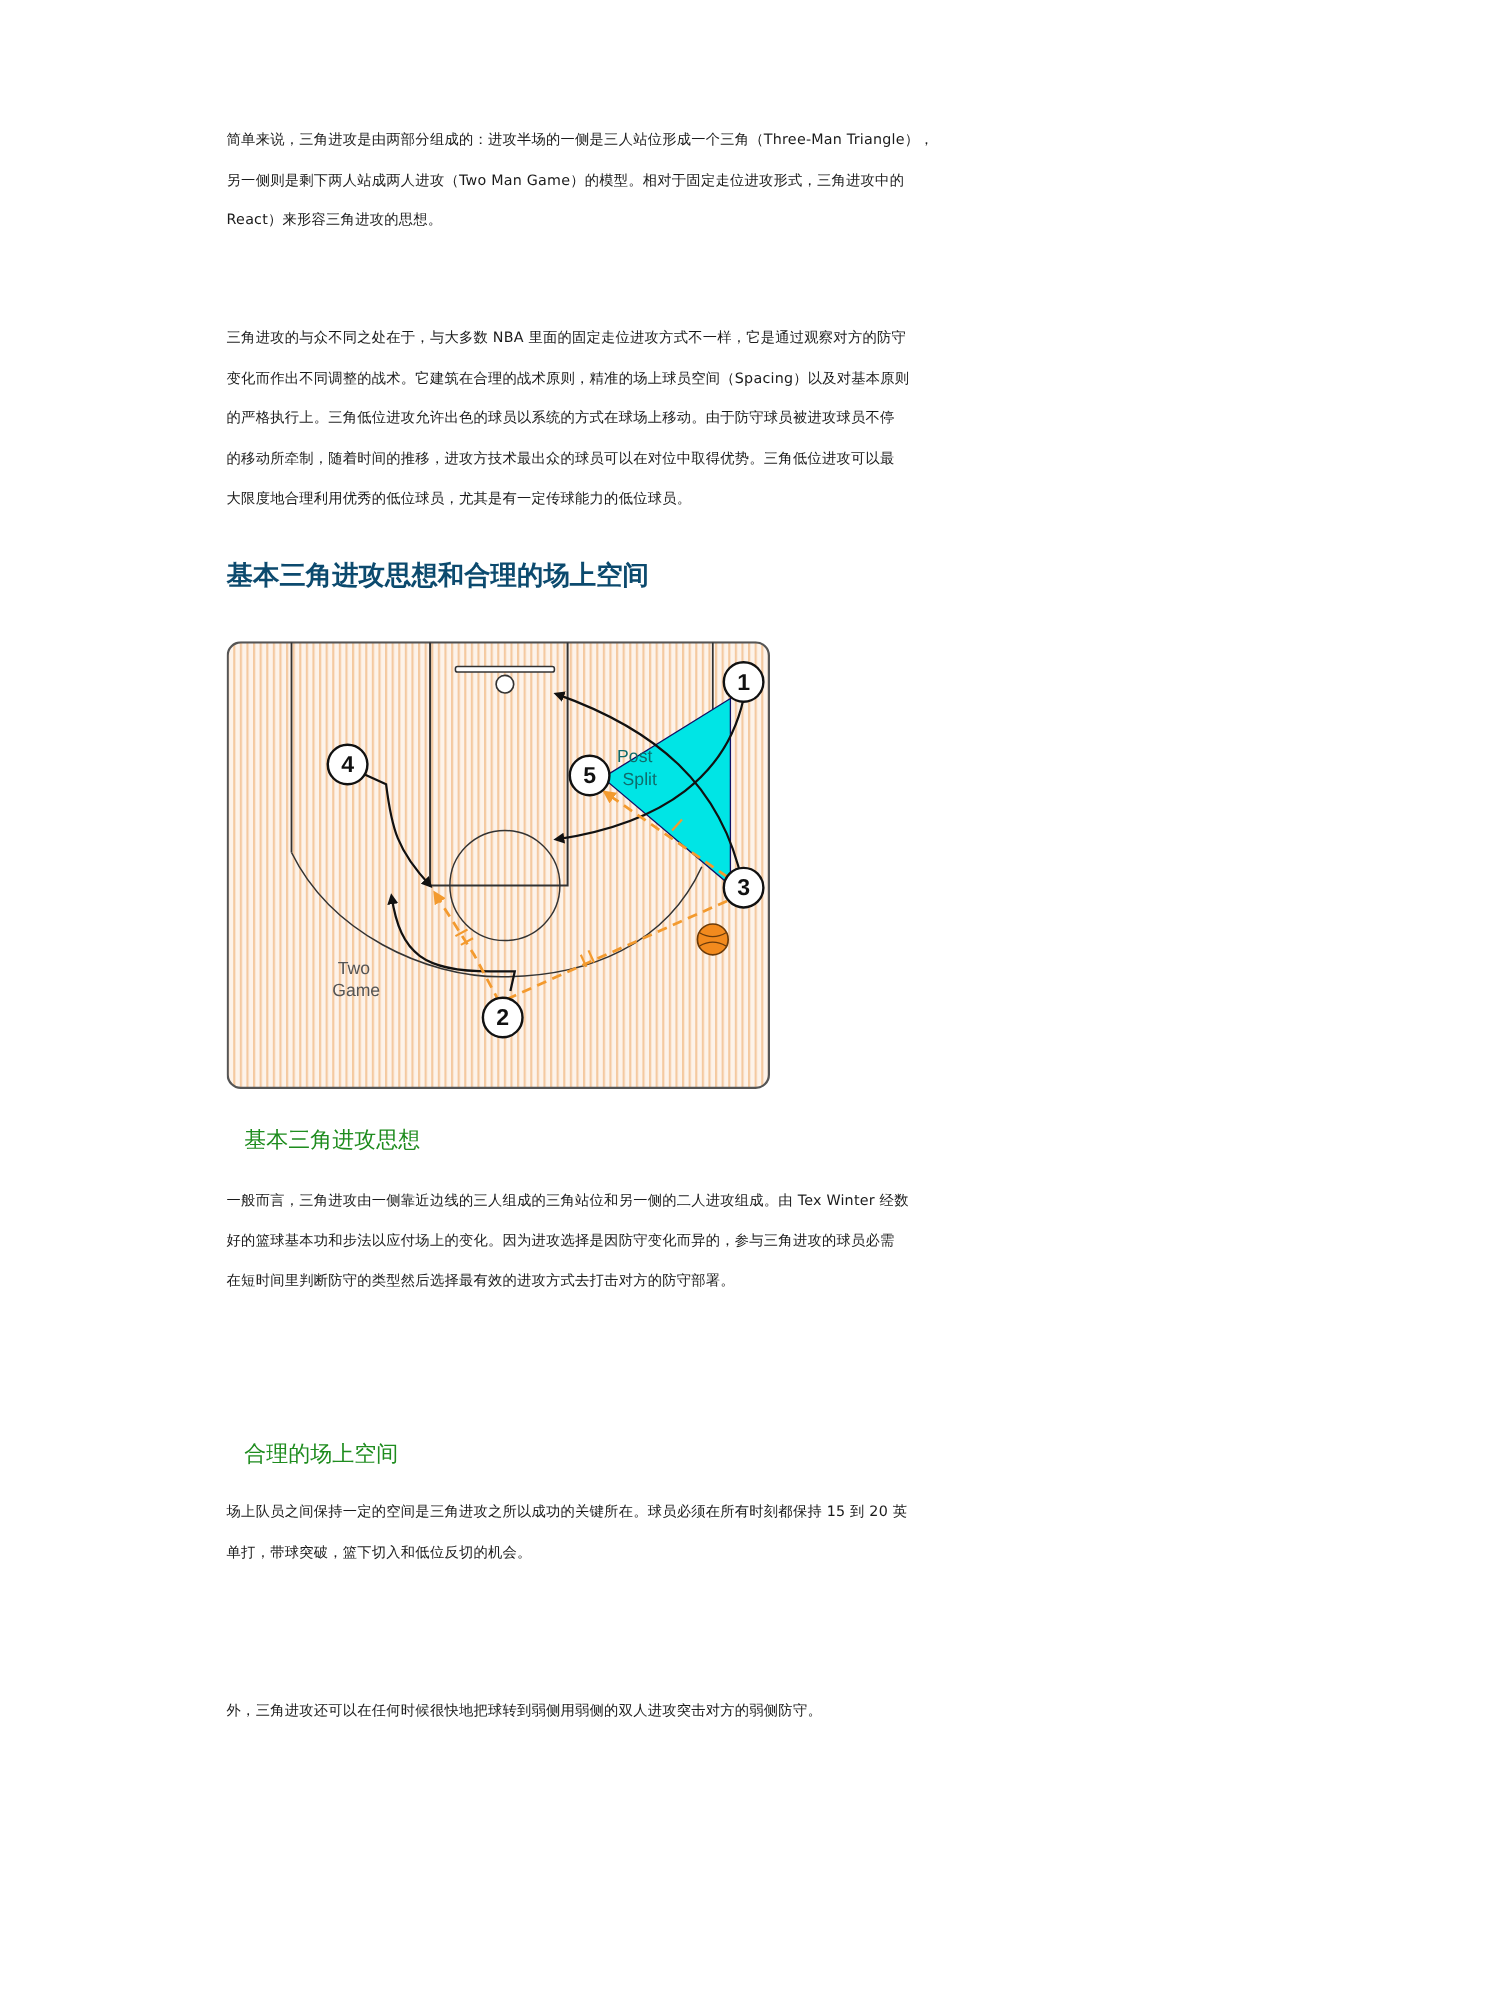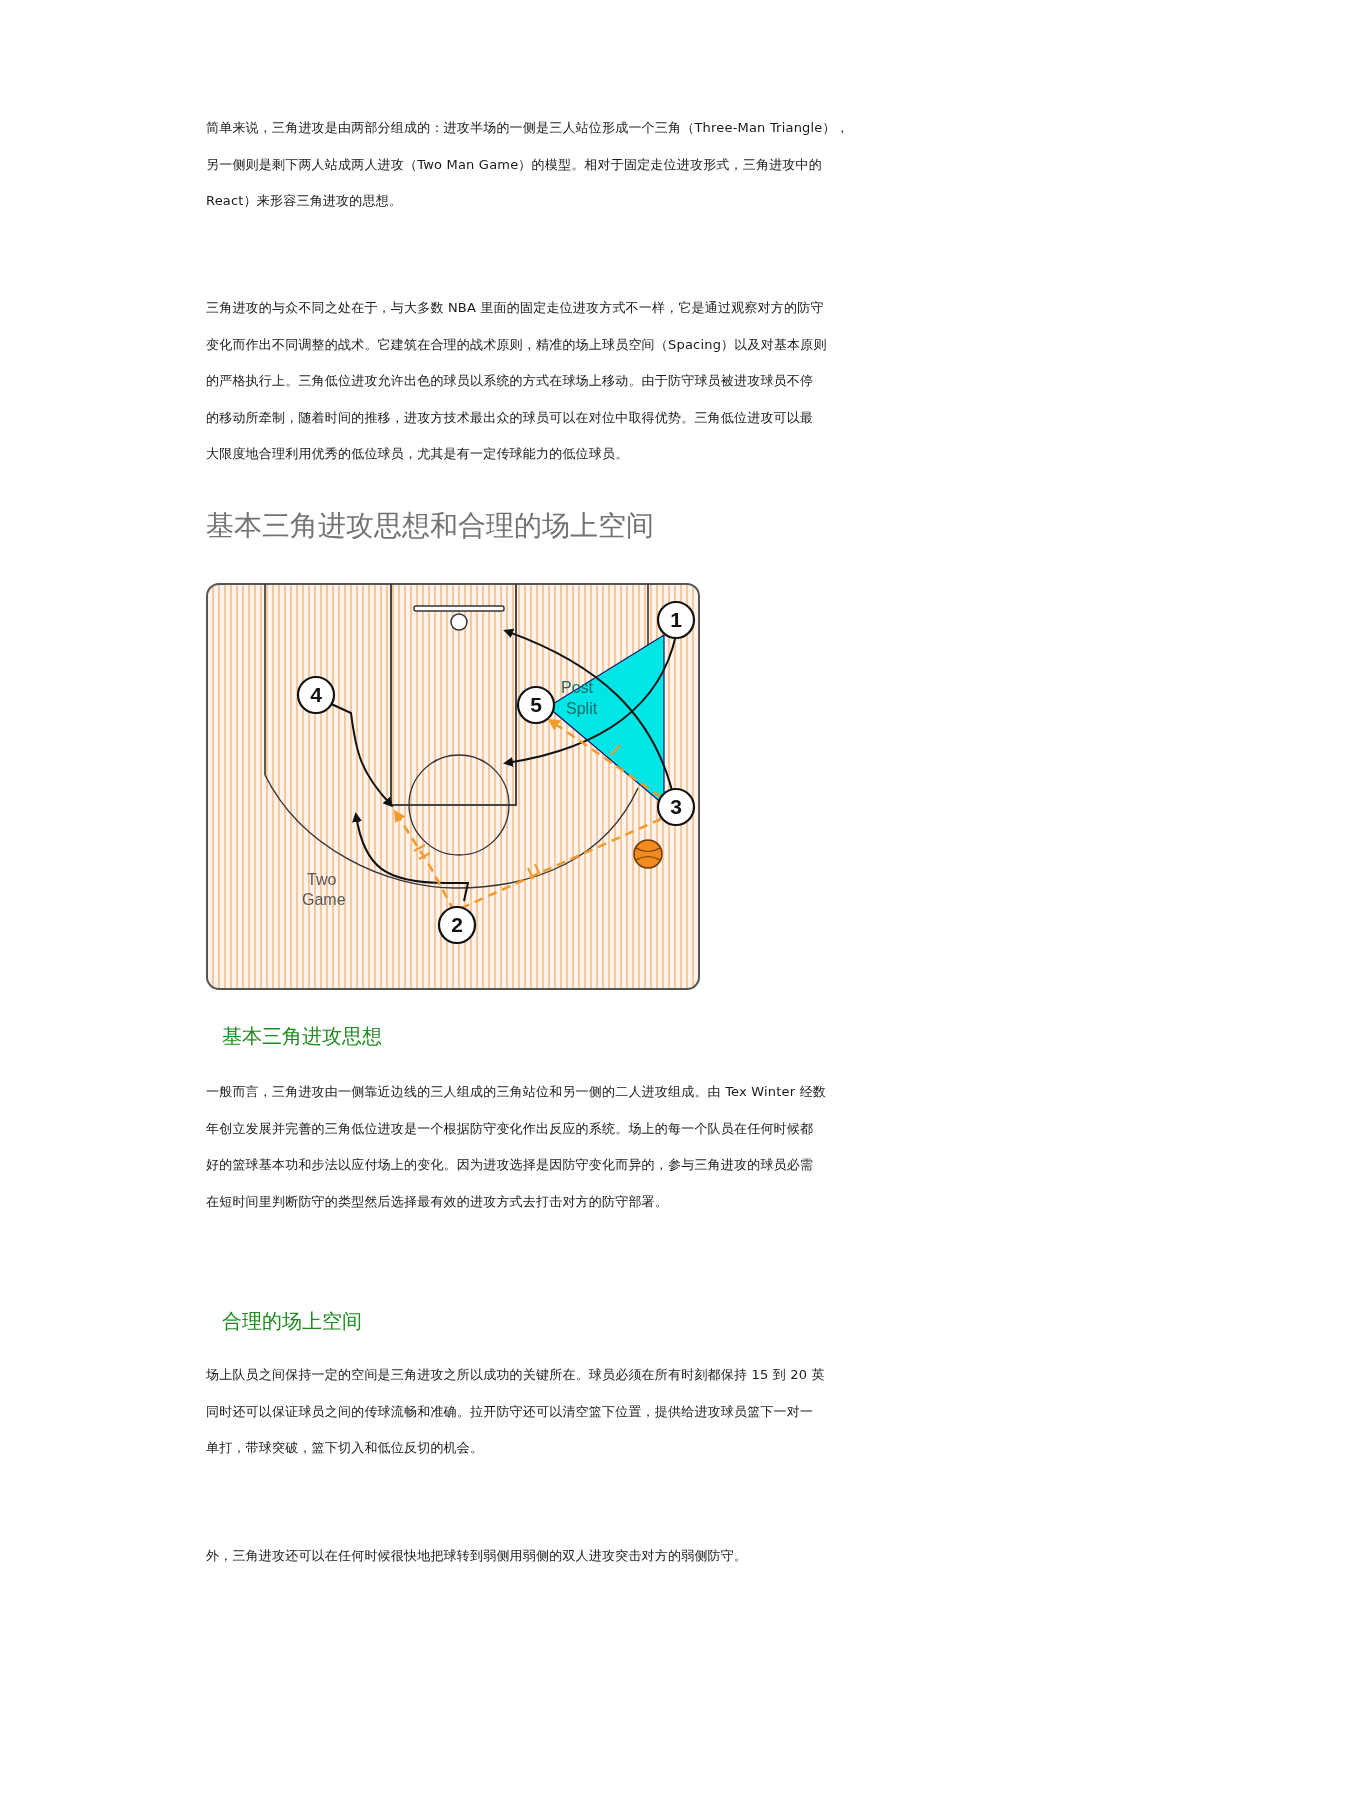--- a/index.html
+++ b/index.html
@@ -1,20 +1,20 @@
 <!DOCTYPE html>
 <html><head>
 <meta charset="utf-8">
 <style>
   html, body { margin: 0; padding: 0; background: #ffffff; }
   body { width: 1357px; height: 1809px; position: relative; overflow: hidden;
          font-family: "DejaVu Sans", "Liberation Sans", sans-serif; color: #1a1a1a; }
   .para { font-size: 13px; line-height: 36.5px; margin: 0; letter-spacing: 0.2px; text-align: justify; }
   .para .line { display: block; white-space: nowrap; }
-  .h-red { position: absolute; left: 206px; top: 507px; font-size: 28px; color: #737373; margin: 0; font-weight: normal; }
+  .h-red { position: absolute; left: 206px; top: 507px; font-size: 24px; color: #0c4a6e; margin: 0; font-weight: bold; }
   .h-green { position: absolute; left: 206px; font-size: 20px; color: #1e8c1e; margin: 16px; font-weight: normal; }
   .block { position: absolute; left: 206px; width: 970px; }
   .diagram { position: absolute; left: 206px; top: 583px; width: 494px; height: 407px; }
   .diagram svg { display: block; }
   .svg-label { font-family: "Liberation Sans", "DejaVu Sans", sans-serif; }
 </style>
 </head>
 <body>
 
 <div class="block" style="top:110px;">
@@ -125,32 +125,30 @@
       <text class="svg-label" x="330" y="129" font-size="21" font-weight="bold" text-anchor="middle" fill="#111">5</text>
     </g>
   </svg>
 </div>
 
 <h3 class="h-green" style="top:1007px;">基本三角进攻思想</h3>
 
 <div class="block" style="top:1074px;">
   <p class="para">
     <span class="line">一般而言，三角进攻由一侧靠近边线的三人组成的三角站位和另一侧的二人进攻组成。由 Tex Winter 经数</span>
-    <span class="line">年创立发展并完善的三角低位进攻是一个根据防守变化作出反应的系统。场上的每一个队员在任何时候都</span>
     <span class="line">好的篮球基本功和步法以应付场上的变化。因为进攻选择是因防守变化而异的，参与三角进攻的球员必需</span>
     <span class="line">在短时间里判断防守的类型然后选择最有效的进攻方式去打击对方的防守部署。</span>
   </p>
 </div>
 
 <h3 class="h-green" style="top:1292px;">合理的场上空间</h3>
 
 <div class="block" style="top:1357px;">
   <p class="para">
     <span class="line">场上队员之间保持一定的空间是三角进攻之所以成功的关键所在。球员必须在所有时刻都保持 15 到 20 英</span>
-    <span class="line">同时还可以保证球员之间的传球流畅和准确。拉开防守还可以清空篮下位置，提供给进攻球员篮下一对一</span>
     <span class="line">单打，带球突破，篮下切入和低位反切的机会。</span>
   </p>
 </div>
 
 <div class="block" style="top:1538px;">
   <p class="para">
     <span class="line">外，三角进攻还可以在任何时候很快地把球转到弱侧用弱侧的双人进攻突击对方的弱侧防守。</span>
   </p>
 </div>
 

